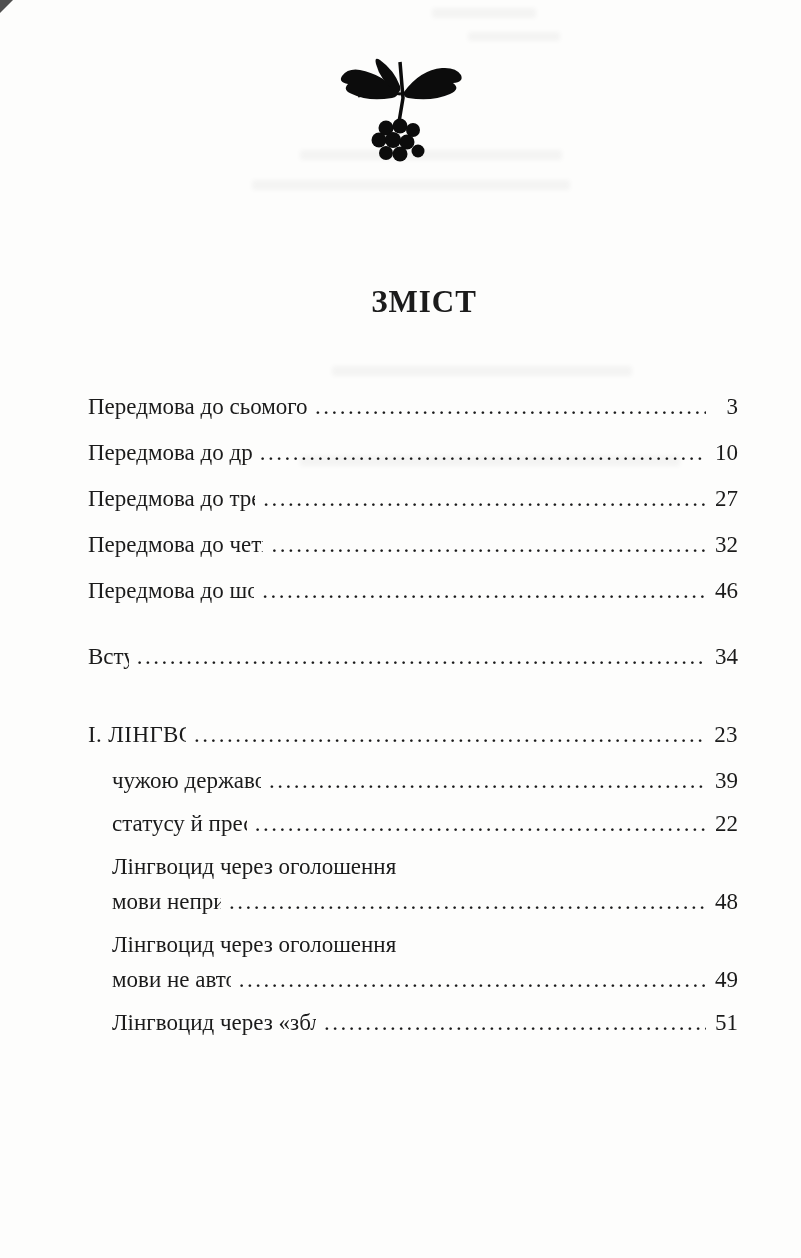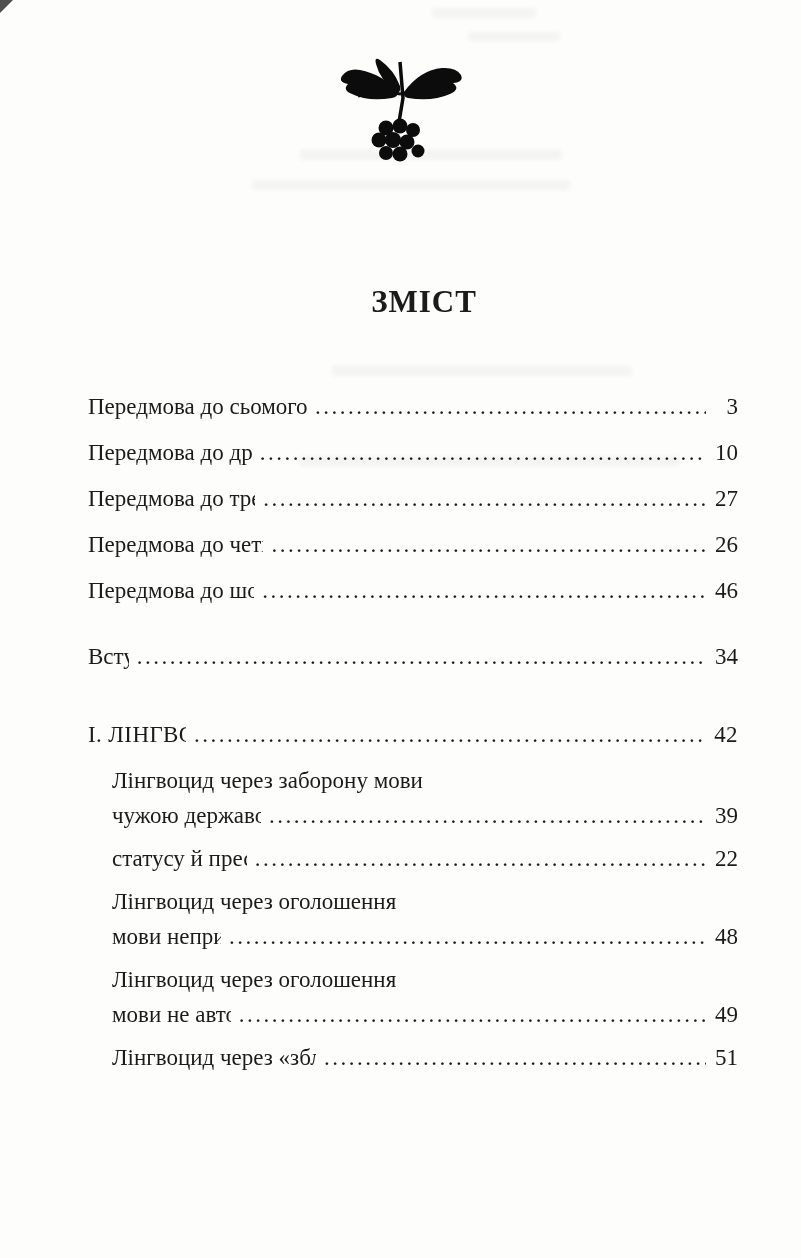--- a/index.html
+++ b/index.html
@@ -99,43 +99,42 @@
 
     <div class="row entry">
       <span class="t">Передмова до третього видання</span>
       <span class="dots"></span>
       <span class="pg">27</span>
     </div>
 
     <div class="row entry">
       <span class="t">Передмова до четвертого видання</span>
       <span class="dots"></span>
-      <span class="pg">26</span>
+      <span class="pg">32</span>
     </div>
 
     <div class="row entry">
       <span class="t">Передмова до шостого видання</span>
       <span class="dots"></span>
       <span class="pg">46</span>
     </div>
 
     <div class="row entry gap-vstup">
       <span class="t">Вступ</span>
       <span class="dots"></span>
       <span class="pg">34</span>
     </div>
 
     <div class="row entry gap-section">
       <span class="t">І. ЛІНГВОЦИД</span>
       <span class="dots"></span>
-      <span class="pg">42</span>
+      <span class="pg">23</span>
     </div>
 
     <div class="sub block">
-      <div class="line">Лінгвоцид через заборону мови</div>
       <div class="row">
         <span class="t">чужою державою (Церквою)</span>
         <span class="dots"></span>
         <span class="pg">39</span>
       </div>
     </div>
 
     <div class="sub block">
       <div class="row">
         <span class="t">статусу й престижу мови</span>

